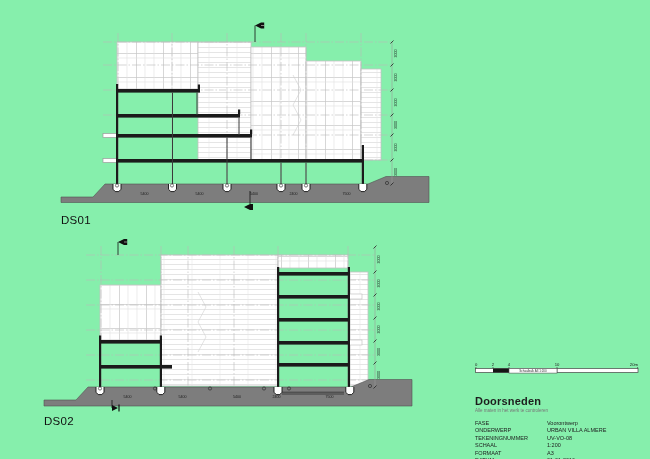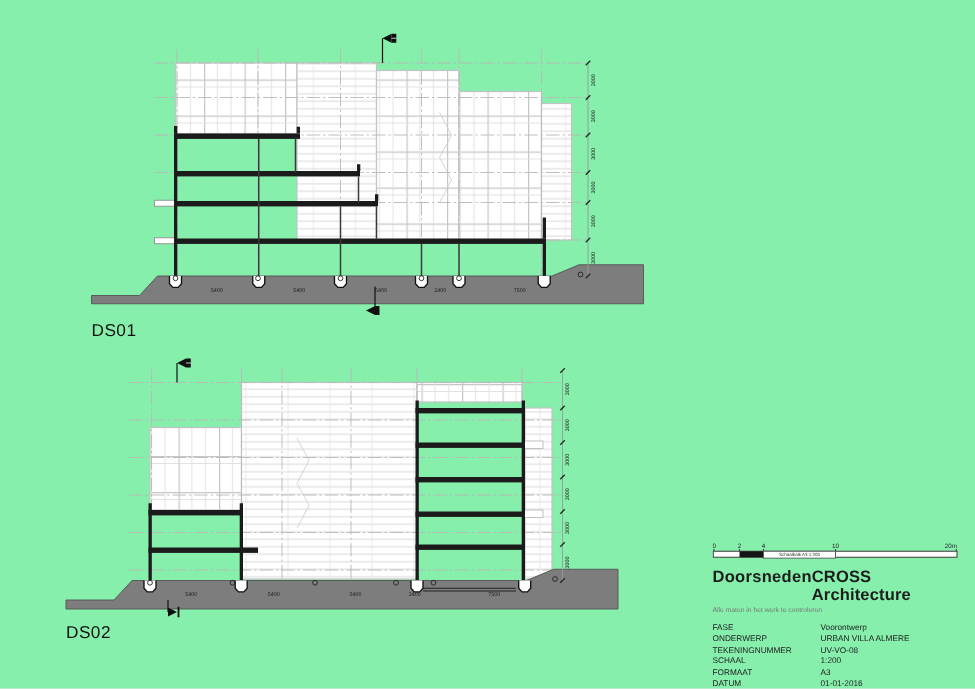--- a/index.html
+++ b/index.html
@@ -5,21 +5,21 @@
   html,body{margin:0;padding:0;background:#e8e8e8;}
   .sheet{
     position:relative;width:650px;height:459px;background:#86efac;
     font-family:"Liberation Sans",sans-serif;color:#1d1d1d;overflow:hidden;
   }
   .sec{position:absolute;}
   .sec svg{display:block;}
   .titleblock{
     position:absolute;left:475px;top:361px;width:170px;height:96px;
   }
-  .tb-head{display:flex;align-items:baseline;margin-top:0;}
+  .tb-head{display:flex;align-items:baseline;margin-top:16px;}
   .tb-title{font-size:11px;font-weight:bold;letter-spacing:.2px;}
   .tb-firm{font-size:11px;font-weight:bold;margin-left:auto;letter-spacing:.1px;}
   .tb-note{font-size:4.5px;color:#777;margin-top:1px;}
   .tb-table{margin-top:7px;font-size:5.5px;line-height:7.4px;}
   .tb-row{display:flex;}
   .tb-label{width:72px;flex:0 0 72px;}
   .tb-value{flex:1;}
   text{font-family:"Liberation Sans",sans-serif;}
 </style>
 </head>
@@ -305,21 +305,20 @@
       </g>
       <rect x="0.5" y="6.5" width="162.5" height="4" fill="#ffffff" stroke="#444444" stroke-width="0.7"></rect>
       <rect x="18" y="6.5" width="16" height="4" fill="#151515"></rect>
       <line x1="82" y1="6.5" x2="82" y2="10.5" stroke="#444444" stroke-width="0.7"></line>
       <rect x="34" y="6.5" width="48" height="4.6" fill="#ffffff" stroke="#555555" stroke-width="0.6"></rect>
       <text x="58" y="9.9" font-size="3" text-anchor="middle" fill="#333333">Schaalbalk A3 1:200</text>
     </svg>
 
     <div class="tb-head">
       <span class="tb-title">Doorsneden</span>
-      <span class="tb-firm">CROSS Architecture</span>
     </div>
     <div class="tb-note">Alle maten in het werk te controleren</div>
 
     <div class="tb-table">
       <div class="tb-row">
         <span class="tb-label">FASE</span>
         <span class="tb-value">Voorontwerp</span>
       </div>
       <div class="tb-row">
         <span class="tb-label">ONDERWERP</span>

